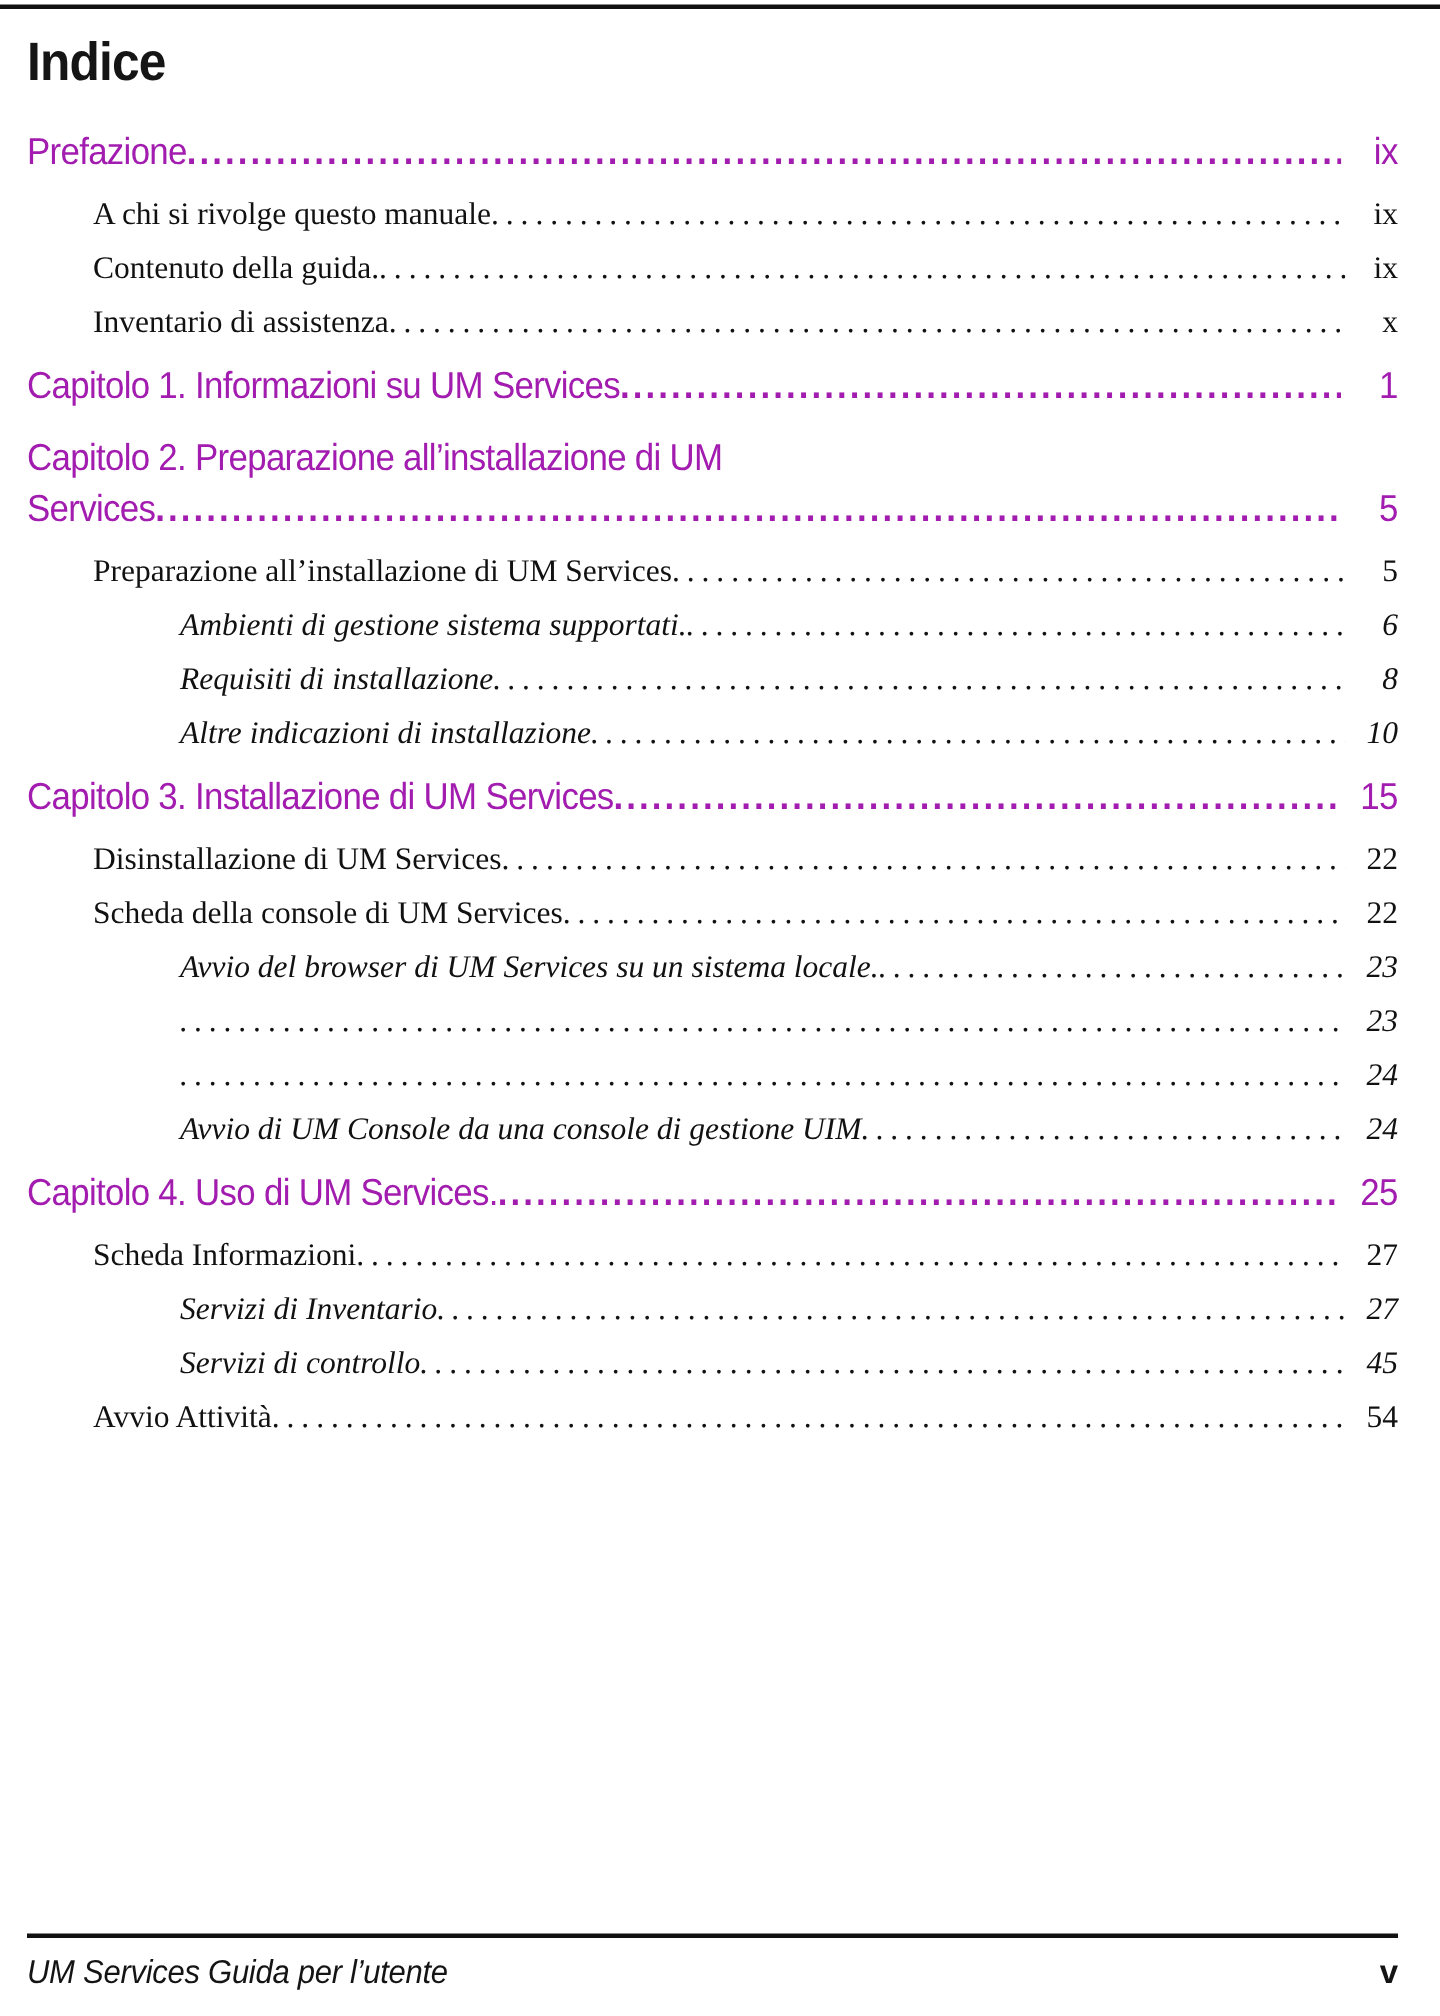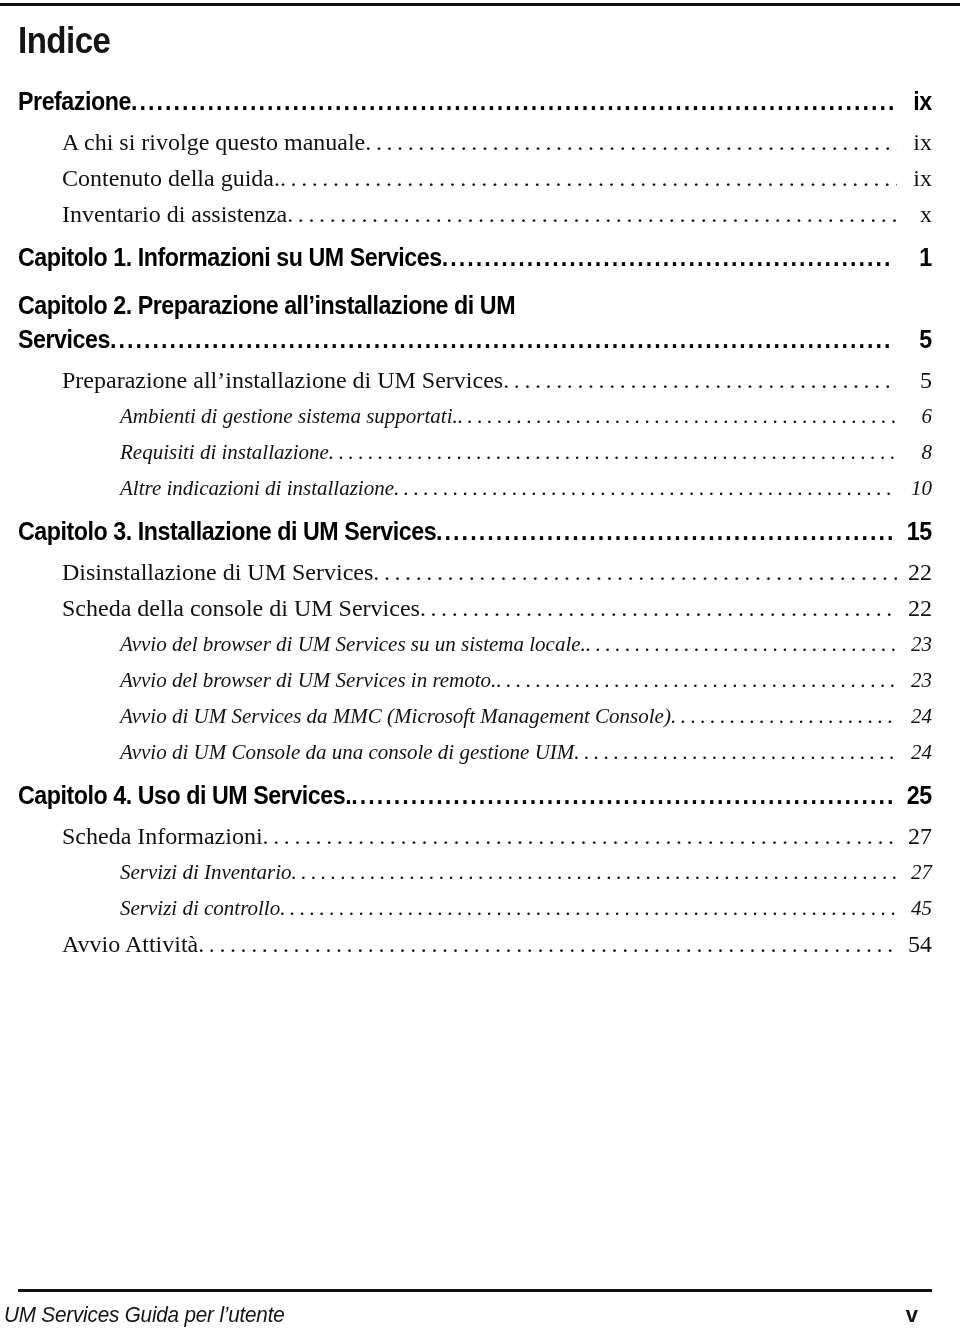--- a/index.html
+++ b/index.html
@@ -73,25 +73,25 @@
   }
   .toc-page {
     flex: 0 0 auto;
     text-align: right;
     white-space: nowrap;
   }
 
   
   .chapter {
     font-family: "Liberation Sans", "DejaVu Sans", sans-serif;
-    font-weight: bold;
+    font-weight: normal;
     font-size: 25px;
     line-height: 34px;
     letter-spacing: -0.5px;
-    color: #000000;
+    color: #a21caf;
     margin: 14px 0 10px 0;
   }
   .chapter .toc-row { transform: scaleX(0.93); transform-origin: left center; width: 107.5%; }
   .chapter .toc-leader::after {
     content: ".....................................................................................................................";
     letter-spacing: 2.2px;
     font-weight: bold;
   }
   .chapter .toc-page {
     min-width: 34px;
@@ -100,21 +100,21 @@
   
   .chapter-wrap .line1 {
     transform: scaleX(0.93);
     transform-origin: left center;
     white-space: nowrap;
   }
 
   
   .lvl1 {
     font-family: "Liberation Serif", "DejaVu Serif", serif;
-    font-size: 24px;
+    font-size: 21px;
     line-height: 24px;
     margin: 12px 0 0 44px;
     width: 870px;
   }
   
   .lvl2 {
     font-family: "Liberation Serif", "DejaVu Serif", serif;
     font-size: 21px;
     line-height: 24px;
     margin: 12px 0 0 102px;
@@ -136,21 +136,21 @@
   .footer-rule {
     position: absolute;
     left: 18px;
     top: 1289px;
     width: 914px;
     height: 3px;
     background: #111111;
   }
   .footer {
     position: absolute;
-    left: 4px;
+    left: 18px;
     top: 1302px;
     width: 914px;
     display: flex;
     align-items: flex-end;
     justify-content: space-between;
     font-family: "Liberation Sans", "DejaVu Sans", sans-serif;
   }
   .footer-left {
     font-style: italic;
     font-size: 22px;
@@ -284,29 +284,27 @@
     <div class="lvl2">
       <div class="toc-row">
         <span class="toc-label">Avvio del browser di UM Services su un sistema locale.</span>
         <span class="toc-leader"></span>
         <span class="toc-page">23</span>
       </div>
     </div>
 
     <div class="lvl2">
       <div class="toc-row">
-        <span class="toc-label">Avvio del browser di UM Services in remoto.</span>
         <span class="toc-leader"></span>
         <span class="toc-page">23</span>
       </div>
     </div>
 
     <div class="lvl2">
       <div class="toc-row">
-        <span class="toc-label">Avvio di UM Services da MMC (Microsoft Management Console)</span>
         <span class="toc-leader"></span>
         <span class="toc-page">24</span>
       </div>
     </div>
 
     <div class="lvl2">
       <div class="toc-row">
         <span class="toc-label">Avvio di UM Console da una console di gestione UIM</span>
         <span class="toc-leader"></span>
         <span class="toc-page">24</span>

